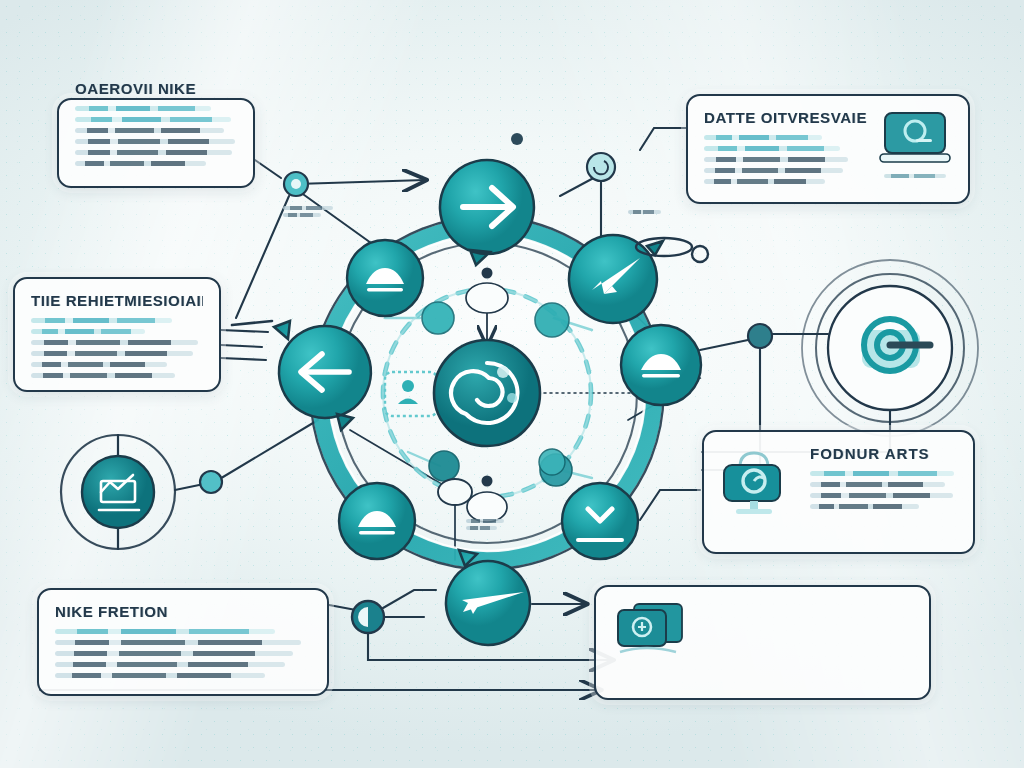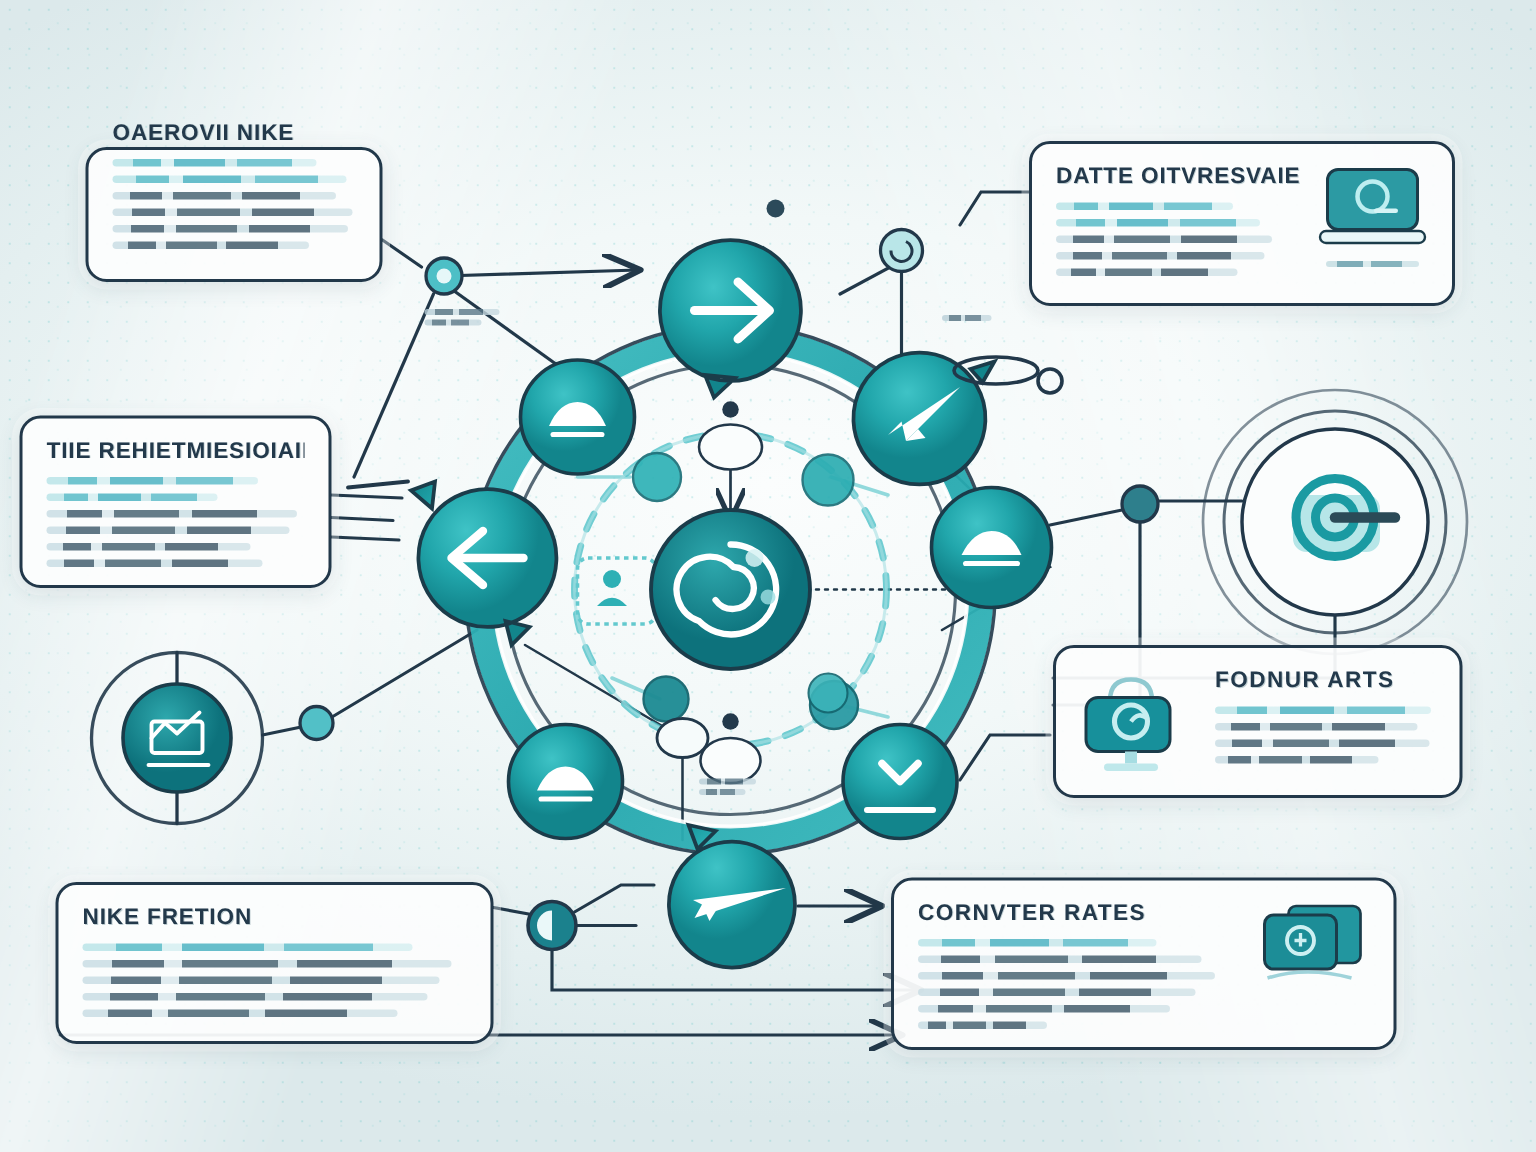--- a/index.html
+++ b/index.html
@@ -61,21 +61,21 @@
   .ln.t{background:linear-gradient(90deg,#bfe6ea 0 10%,#63bfcb 10% 24%,#d8f0f2 24% 30%,#57b8c6 30% 55%,#cbe9ec 55% 61%,#6ac2ce 61% 88%,#d9f0f2 88% 100%);opacity:.9;}
   .ln.d{background:linear-gradient(90deg,#c9dde4 0 8%,#3f5a6b 8% 22%,#d9e8ec 22% 27%,#44606f 27% 53%,#cadee4 53% 58%,#3d5767 58% 84%,#d2e3e8 84% 100%);opacity:.82;}
   .card .thumb{flex:0 0 auto;display:flex;flex-direction:column;align-items:center;gap:5px;}
   .thumb .cap{height:4px;width:62px;border-radius:2px;
       background:linear-gradient(90deg,#cde2e6 0 12%,#7fadb8 12% 40%,#dcecee 40% 48%,#86b3bd 48% 82%,#d4e6ea 82% 100%);
       filter:blur(.3px);}
 
   #card-overview{left:57px;  top:98px;  width:198px; height:90px;align-items:flex-end;}
   #card-research{left:13px;  top:277px; width:208px; height:115px;}
   #card-data{    left:686px; top:82px;  width:284px; height:110px;margin-top:12px;}
-  #card-features{left:702px; top:430px; width:273px; height:102px;}
+  #card-features{left:702px; top:430px; width:273px; height:124px;}
   #card-converter{left:594px;top:585px; width:337px; height:115px;}
   #card-email{   left:37px;  top:588px; width:292px; height:108px;}
   #card-converter .title, #card-features .title{letter-spacing:1px;}
 
   .lbl{
     position:absolute;z-index:6;pointer-events:none;
     display:flex;flex-direction:column;gap:3px;
   }
   .lbl .b{height:4px;border-radius:2px;
     background:linear-gradient(90deg,#b9cfd8 0 14%,#52707f 14% 38%,#cfe0e6 38% 46%,#5b7888 46% 78%,#c6d9e0 78% 100%);
@@ -385,29 +385,20 @@
     <div class="body">
       <div class="title">FODNUR ARTS</div>
       <div class="ln t" style="width:98%"></div>
       <div class="ln d" style="width:92%"></div>
       <div class="ln d" style="width:97%"></div>
       <div class="ln d" style="width:74%"></div>
     </div>
   </div>
 
   <div class="card" id="card-converter">
-    <div class="body">
-      <div class="title">CORNVTER RATES</div>
-      <div class="ln t" style="width:74%"></div>
-      <div class="ln d" style="width:88%"></div>
-      <div class="ln d" style="width:92%"></div>
-      <div class="ln d" style="width:86%"></div>
-      <div class="ln d" style="width:78%"></div>
-      <div class="ln d" style="width:40%"></div>
-    </div>
     <div class="thumb">
       <svg width="76" height="62" viewBox="0 0 76 62">
         <rect x="22" y="4" width="48" height="38" rx="5" fill="#22969f" stroke="#1b3c4a" stroke-width="1.8"></rect>
         <rect x="6" y="10" width="48" height="36" rx="6" fill="#1c8d97" stroke="#1b3c4a" stroke-width="2"></rect>
         <circle cx="30" cy="27" r="9" fill="none" stroke="#cdf0f2" stroke-width="2.6"></circle>
         <path d="M30,22 L30,31 M26,27 L34,27" stroke="#cdf0f2" stroke-width="2.2"></path>
         <path d="M8,52 q26,-8 56,0" fill="none" stroke="#9fd3da" stroke-width="2.4"></path>
       </svg>
     </div>
   </div>

